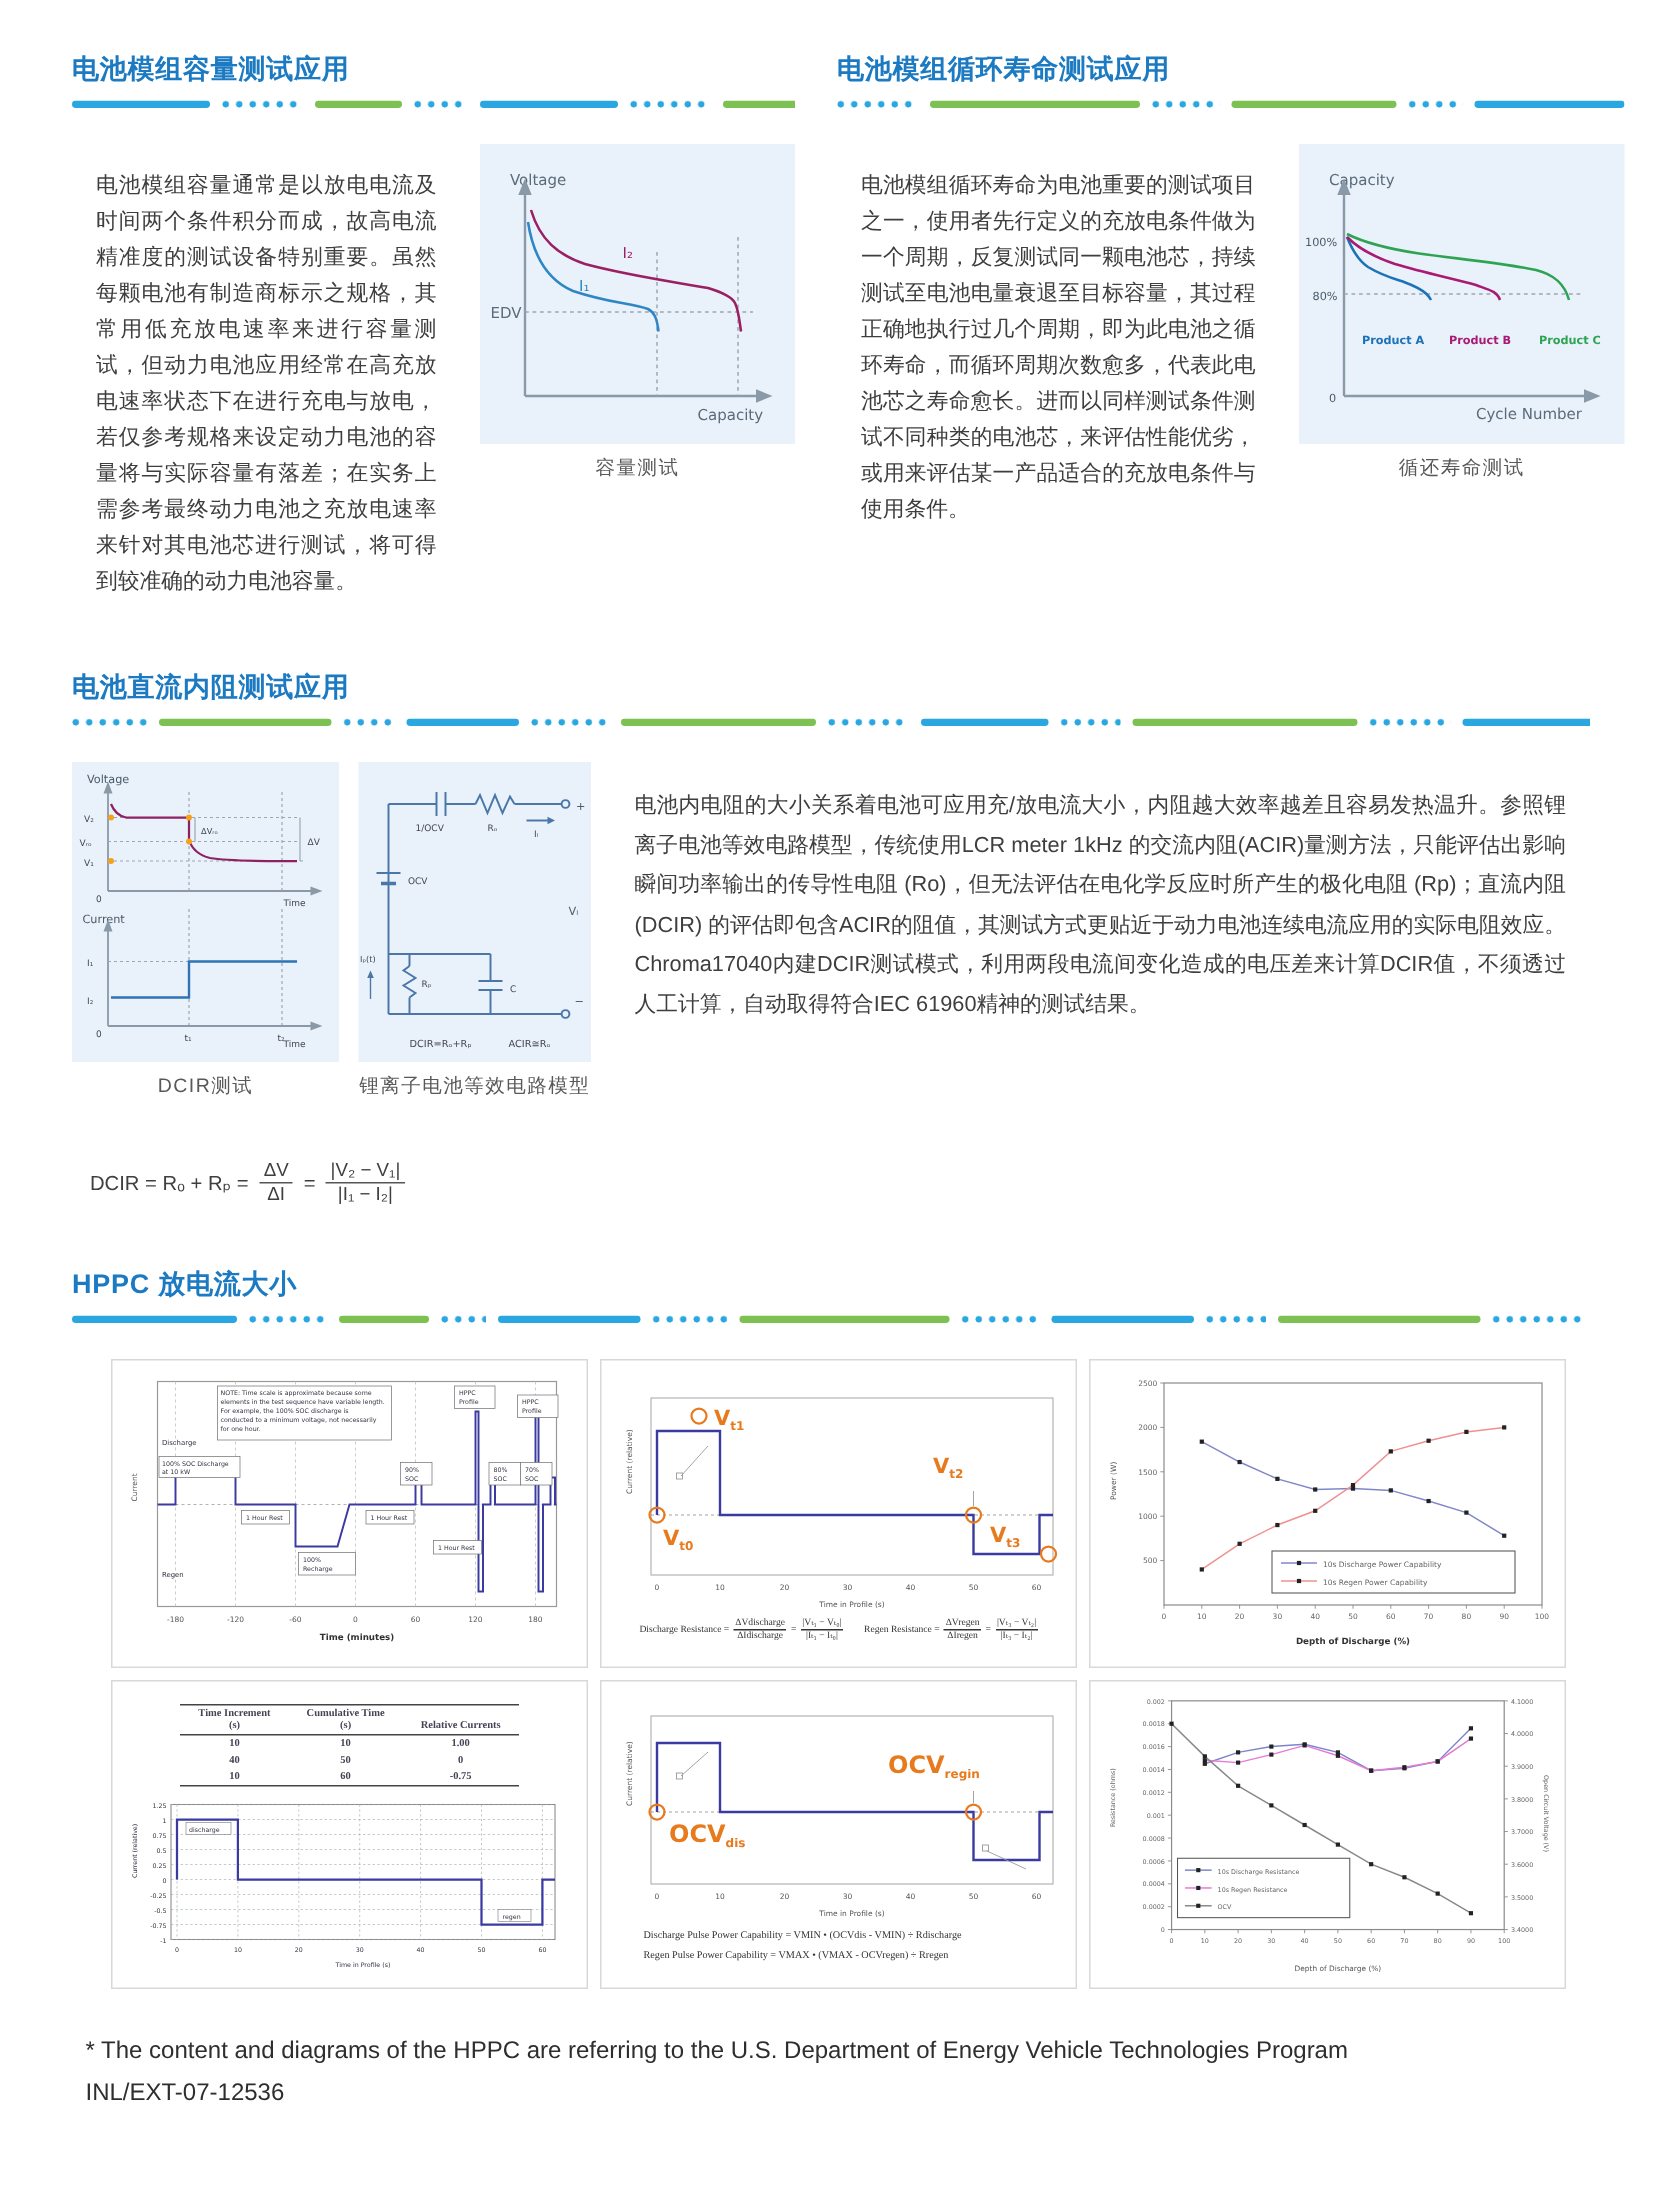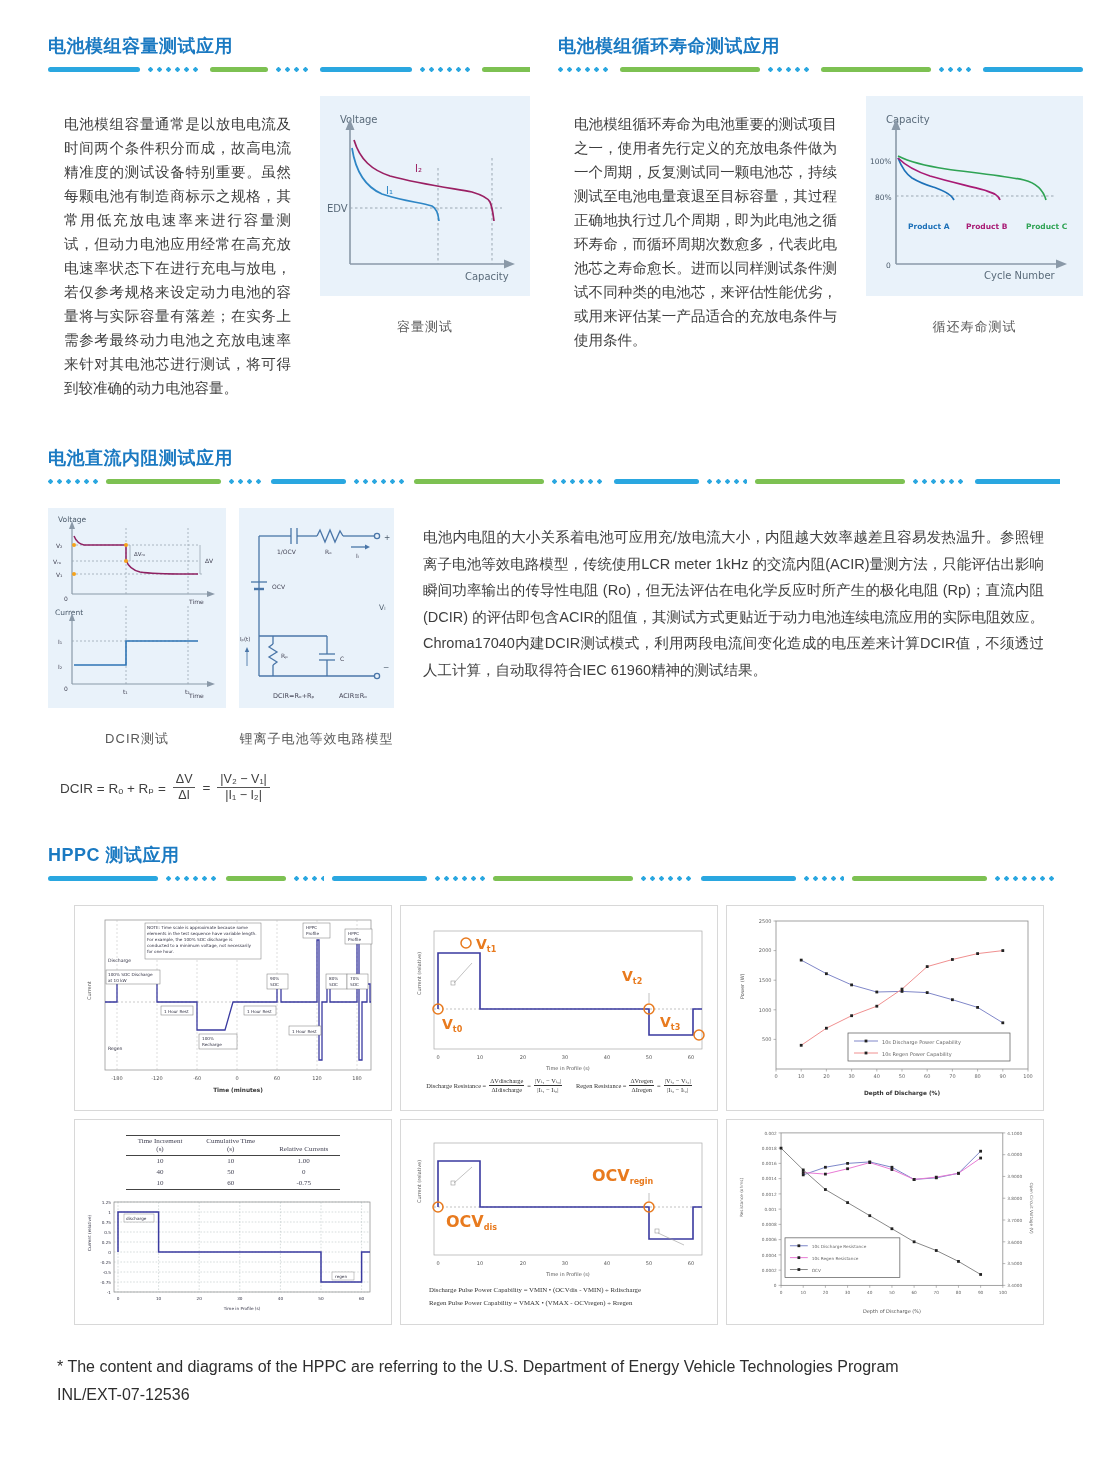--- a/index.html
+++ b/index.html
@@ -11,37 +11,37 @@
   .b{background:#2AA7E0;}
   .g{background:#7DC152;}
   .dt{height:5px;flex:none;background-image:radial-gradient(circle at 2.5px 2.5px,#2AA7E0 2px,rgba(0,0,0,0) 2.4px);background-size:9px 5px;background-repeat:repeat-x;}
   .top-row{display:flex;gap:28px;}
   .col1{width:482px;flex:none;}
   .col2{flex:1;}
   .content-row{display:flex;gap:13px;align-items:flex-start;}
   p.cn{font-size:14.5px;line-height:24px;text-align:justify;margin:16px;color:#3e3e3e;flex:1;}
   figure{margin:0;text-align:center;flex:none;}
   .panel{background:#E9F2FA;}
-  figcaption{font-size:13px;color:#595959;margin-top:22px;letter-spacing:1px;}
+  figcaption{font-size:13px;color:#595959;margin-top:7px;letter-spacing:1px;}
   .sec2{margin-top:30px;}
   .sec2 p.cn{line-height:26.5px;}
-  .dcirf{display:flex;align-items:center;gap:7px;font-size:13.5px;color:#3f3f3f;margin:24px 0 0 12px;}
+  .dcirf{display:flex;align-items:center;gap:7px;font-size:13.5px;color:#3f3f3f;margin:40px 0 0 12px;}
   .frac2{display:inline-flex;flex-direction:column;text-align:center;line-height:1.2;font-size:12.5px;}
   .frac2 .nm2{border-bottom:1px solid #555;padding:0 3px;}
   .sec3{margin-top:40px;}
   .sec3 p.cn{font-size:15px;line-height:29px;}
   .hgrid{display:grid;grid-template-columns:repeat(3,318px);gap:8px 8px;margin:16px 0 0 26px;}
   .cell{border:1px solid #d8d8d8;background:#fff;box-sizing:border-box;height:206px;display:flex;flex-direction:column;align-items:center;justify-content:center;padding:3px 2px;overflow:hidden;}
   .fmla-row{display:flex;gap:14px;align-items:center;margin-top:2px;font-family:"Liberation Serif","DejaVu Serif",serif;font-size:6.4px;color:#333;}
   .fmla{display:flex;align-items:center;gap:3px;}
   .frac{display:inline-flex;flex-direction:column;text-align:center;line-height:1.15;}
   .frac .nm{border-bottom:.6px solid #333;padding:0 1px;}
   .fmle{font-family:"Liberation Serif","DejaVu Serif",serif;font-size:6.8px;color:#333;margin-top:3px;align-self:flex-start;margin-left:26px;line-height:1.9;}
   table.dtab{border-collapse:collapse;font-family:"Liberation Serif","DejaVu Serif",serif;font-size:7px;color:#445;margin:4px auto 6px auto;}
-  table.dtab th,table.dtab td{padding:1.5px 12px;text-align:center;font-weight:normal;}
+  table.dtab th,table.dtab td{padding:1.5px 12px;text-align:center;font-weight:bold;}
   table.dtab thead tr{border-top:1px solid #444;border-bottom:1px solid #444;}
   table.dtab tbody tr:last-child{border-bottom:1px solid #444;}
   .foot{font-size:16px;color:#2e2e2e;margin:28px 0 0 9px;line-height:28px;}
   svg text{font-family:"DejaVu Sans",sans-serif;}
   .t45{font-size:4.6px;fill:#334;}
   .t42{font-size:4.2px;fill:#334;}
   .t5{font-size:5px;fill:#555;}
   .t55{font-size:5.5px;fill:#445;}
   .t6{font-size:6px;fill:#445;}
   .t65{font-size:6.5px;fill:#445;}
@@ -254,21 +254,21 @@
         </span>
       <span>=</span>
       <span class="frac2">
           <span class="nm2">|V₂ − V₁|</span>
           <span>|I₁ − I₂|</span>
         </span>
     </div>
   </section>
 
   <section class="sec3">
-    <h2 class="sec">HPPC 测试应用</h2>
+    <h2 class="sec">HPPC 放电流大小</h2>
     <div class="divider">
         <span class="ln b" style="width:110px"></span>
         <span class="dt" style="width:52px"></span>
         <span class="ln g" style="width:60px"></span>
         <span class="dt" style="width:30px"></span>
         <span class="ln b" style="width:95px"></span>
         <span class="dt" style="width:50px"></span>
         <span class="ln g" style="width:140px"></span>
         <span class="dt" style="width:52px"></span>
         <span class="ln b" style="width:95px"></span>

